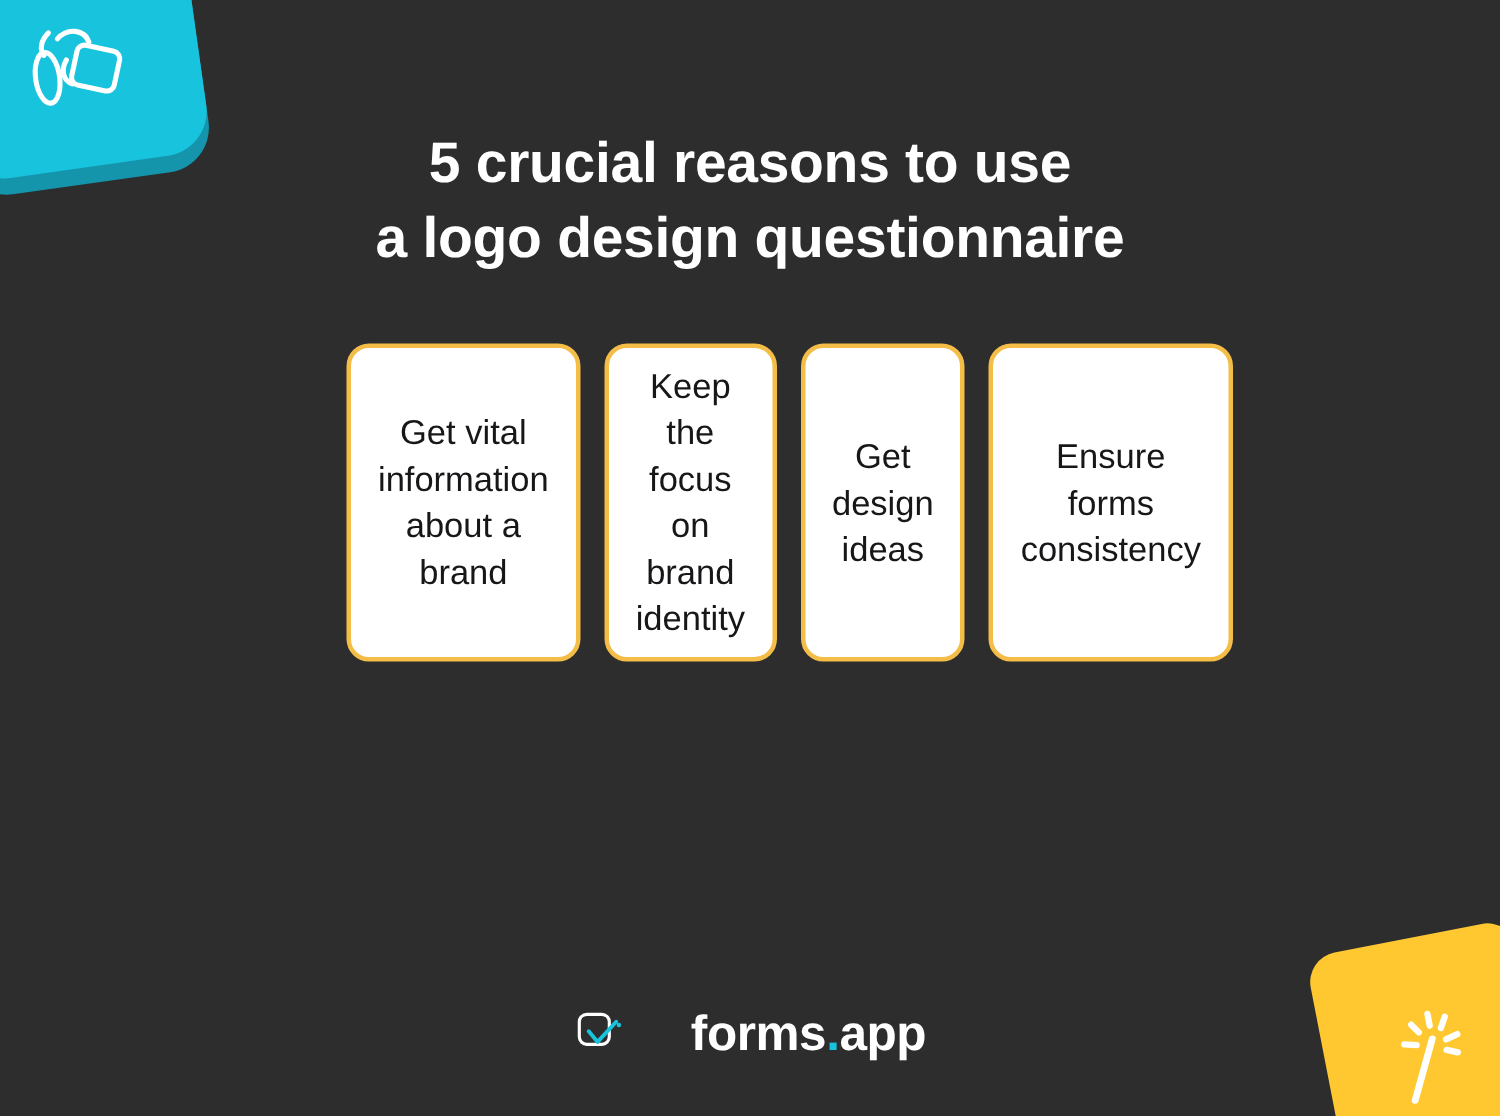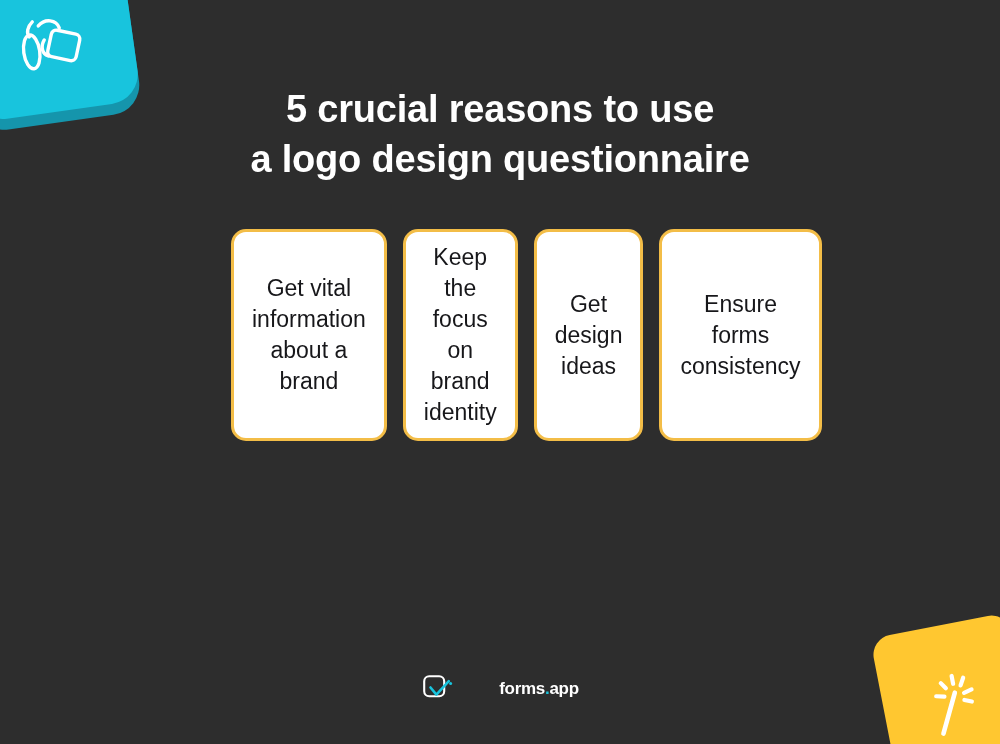--- a/index.html
+++ b/index.html
@@ -134,21 +134,21 @@
     justify-content: center;
     gap: 9px;
   }
   .footer-logo .logo-mark {
     width: 33px;
     height: 33px;
     flex: none;
   }
   .footer-logo .wordmark {
     color: #ffffff;
-    font-size: 17px;
+    font-size: 33px;
     font-weight: bold;
     letter-spacing: -0.3px;
     line-height: 25px;
     margin-left: 36px;
   }
   .footer-logo .wordmark .dot {
     color: #18c4dd;
   }
 </style>
 </head>

